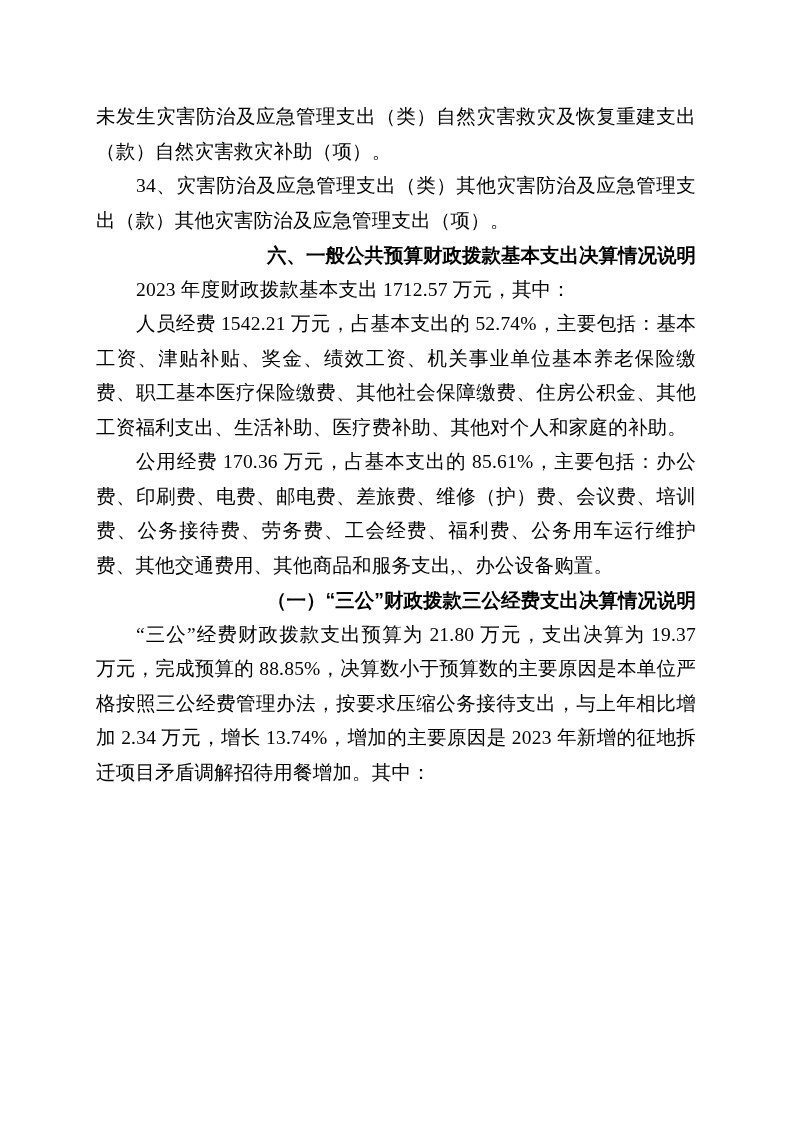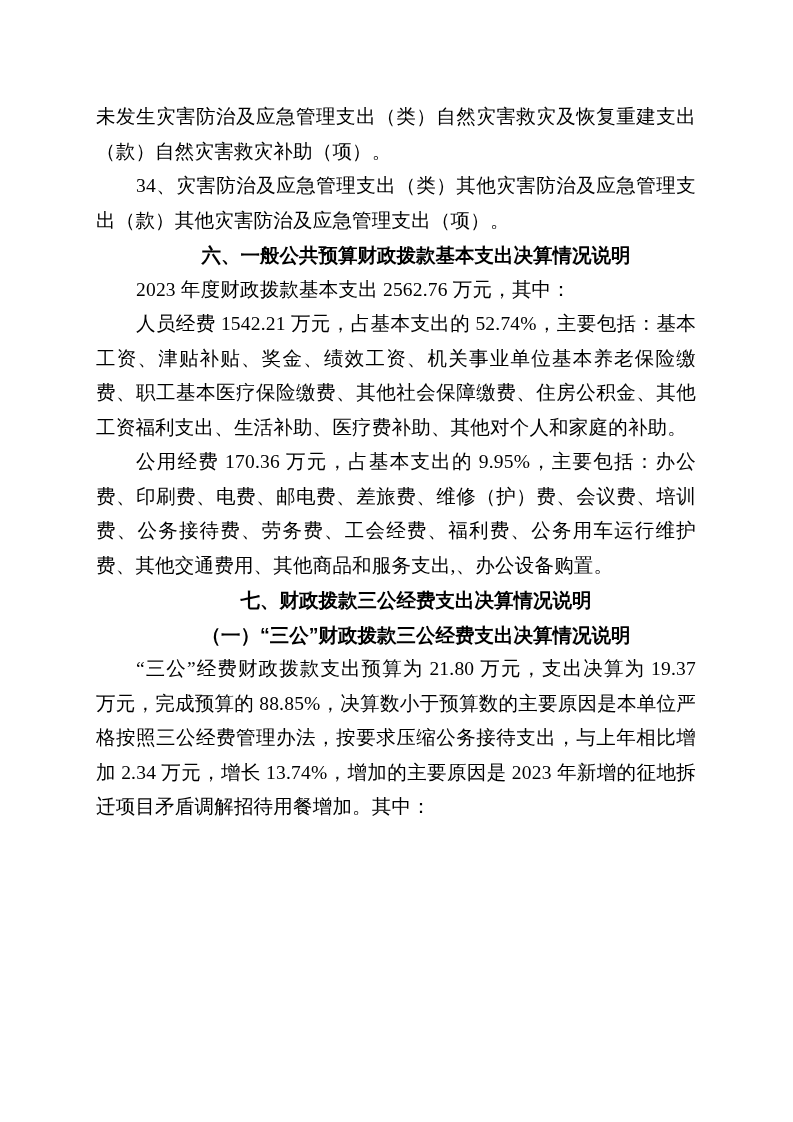--- a/index.html
+++ b/index.html
@@ -25,32 +25,31 @@
     text-align: justify;
     letter-spacing: 0.2px;
     word-break: break-all;
   }
   .doc-body p.indent {
     text-indent: 40px;
   }
   .doc-body p.heading {
     font-family: "Liberation Sans", "DejaVu Sans", sans-serif;
     font-weight: bold;
-    text-align: center;
+    text-align: right;
     letter-spacing: 0;
   }
 </style>
 </head>
 <body>
 
 <div class="page">
   <div class="doc-body">
       <p class="body">未发生灾害防治及应急管理支出（类）自然灾害救灾及恢复重建支出（款）自然灾害救灾补助（项）。</p>
       <p class="body indent">34、灾害防治及应急管理支出（类）其他灾害防治及应急管理支出（款）其他灾害防治及应急管理支出（项）。</p>
       <p class="heading indent">六、一般公共预算财政拨款基本支出决算情况说明</p>
-      <p class="body indent">2023 年度财政拨款基本支出 2562.76 万元，其中：</p>
+      <p class="body indent">2023 年度财政拨款基本支出 1712.57 万元，其中：</p>
       <p class="body indent">人员经费 1542.21 万元，占基本支出的 52.74%，主要包括：基本工资、津贴补贴、奖金、绩效工资、机关事业单位基本养老保险缴费、职工基本医疗保险缴费、其他社会保障缴费、住房公积金、其他工资福利支出、生活补助、医疗费补助、其他对个人和家庭的补助。</p>
-      <p class="body indent">公用经费 170.36 万元，占基本支出的 9.95%，主要包括：办公费、印刷费、电费、邮电费、差旅费、维修（护）费、会议费、培训费、公务接待费、劳务费、工会经费、福利费、公务用车运行维护费、其他交通费用、其他商品和服务支出,、办公设备购置。</p>
-      <p class="heading indent">七、财政拨款三公经费支出决算情况说明</p>
+      <p class="body indent">公用经费 170.36 万元，占基本支出的 85.61%，主要包括：办公费、印刷费、电费、邮电费、差旅费、维修（护）费、会议费、培训费、公务接待费、劳务费、工会经费、福利费、公务用车运行维护费、其他交通费用、其他商品和服务支出,、办公设备购置。</p>
       <p class="heading indent">（一）“三公”财政拨款三公经费支出决算情况说明</p>
       <p class="body indent">“三公”经费财政拨款支出预算为 21.80 万元，支出决算为 19.37 万元，完成预算的 88.85%，决算数小于预算数的主要原因是本单位严格按照三公经费管理办法，按要求压缩公务接待支出，与上年相比增加 2.34 万元，增长 13.74%，增加的主要原因是 2023 年新增的征地拆迁项目矛盾调解招待用餐增加。其中：</p>
     </div>
 </div>
 
 </body></html>

